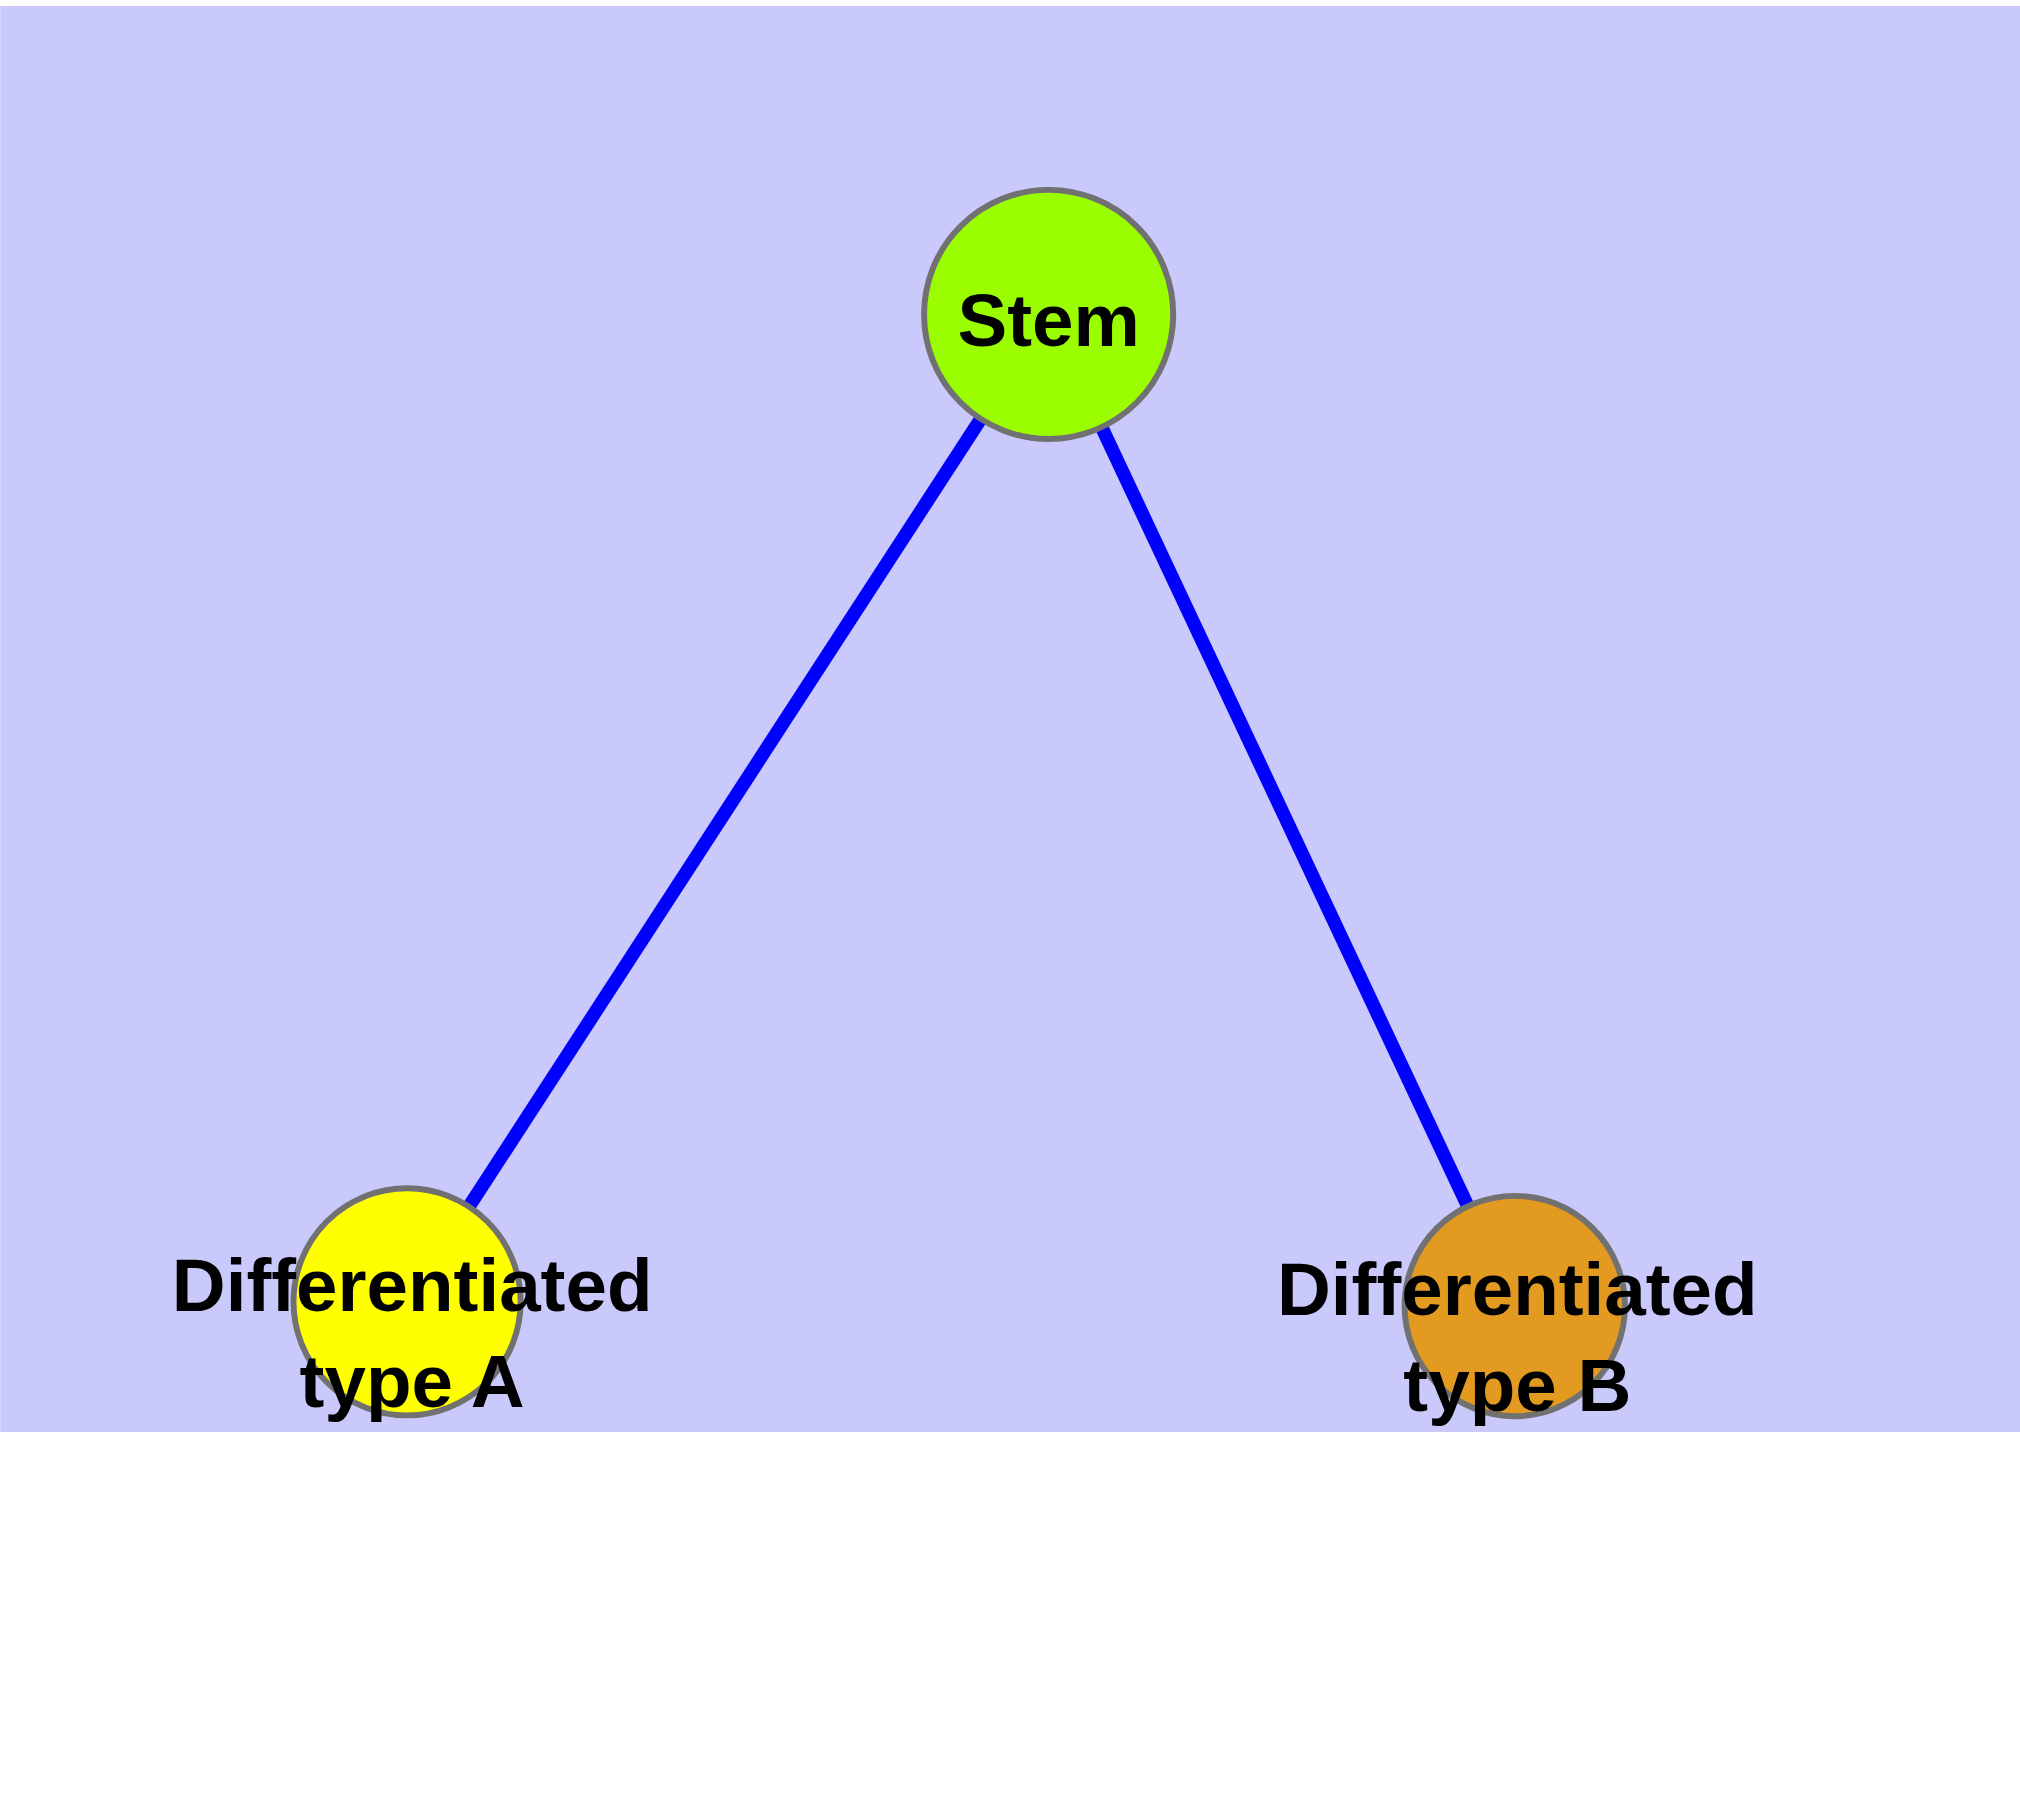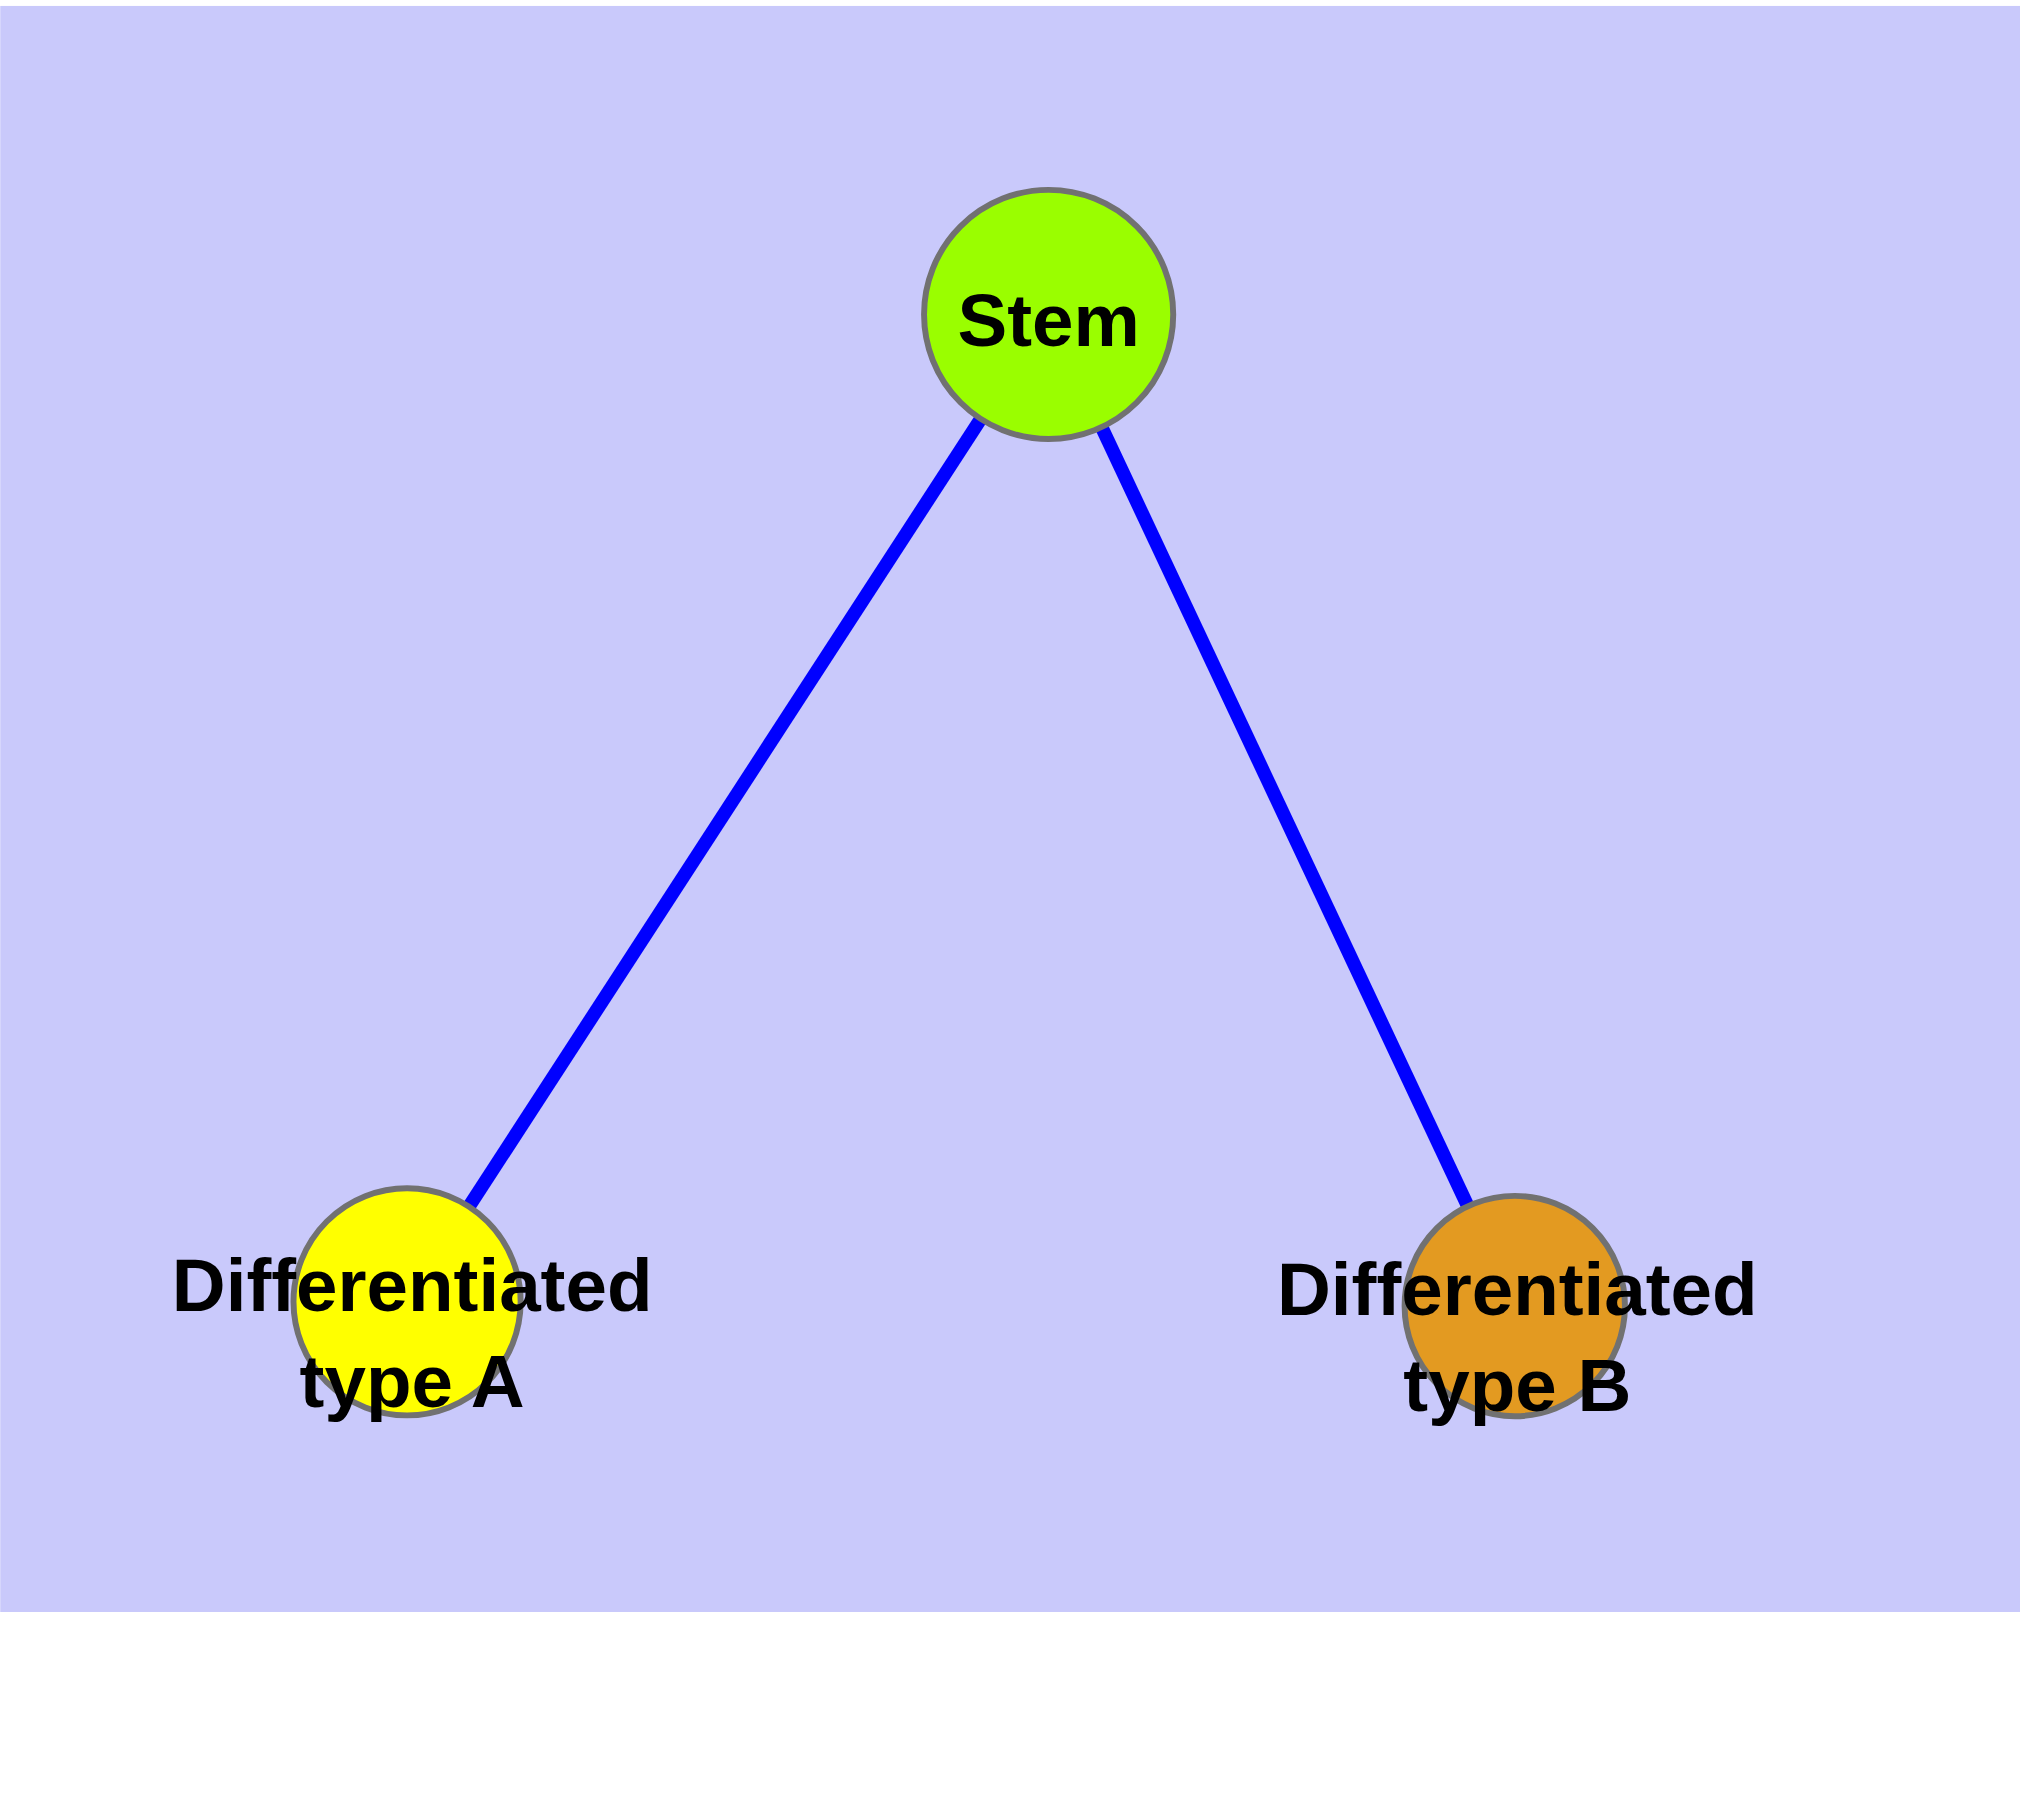--- a/index.html
+++ b/index.html
@@ -2,21 +2,21 @@
 <html style="font-size:13.6px"><head>
 <meta charset="utf-8">
 <style>
   html, body {
     margin: 0;
     padding: 0;
     background: #ffffff;
   }
   .canvas-wrap {
     width: 2021px;
-    height: 1612px;
+    height: 1432px;
     position: relative;
   }
   svg {
     display: block;
     width: 2021px;
     height: 1812px;
   }
   .node-label {
     font-family: "Liberation Sans", sans-serif;
     font-weight: bold;

